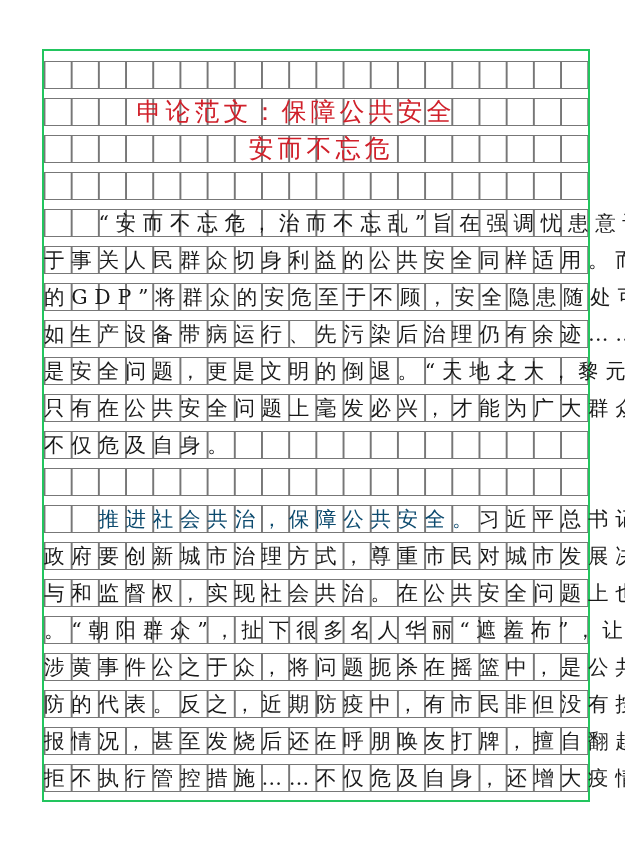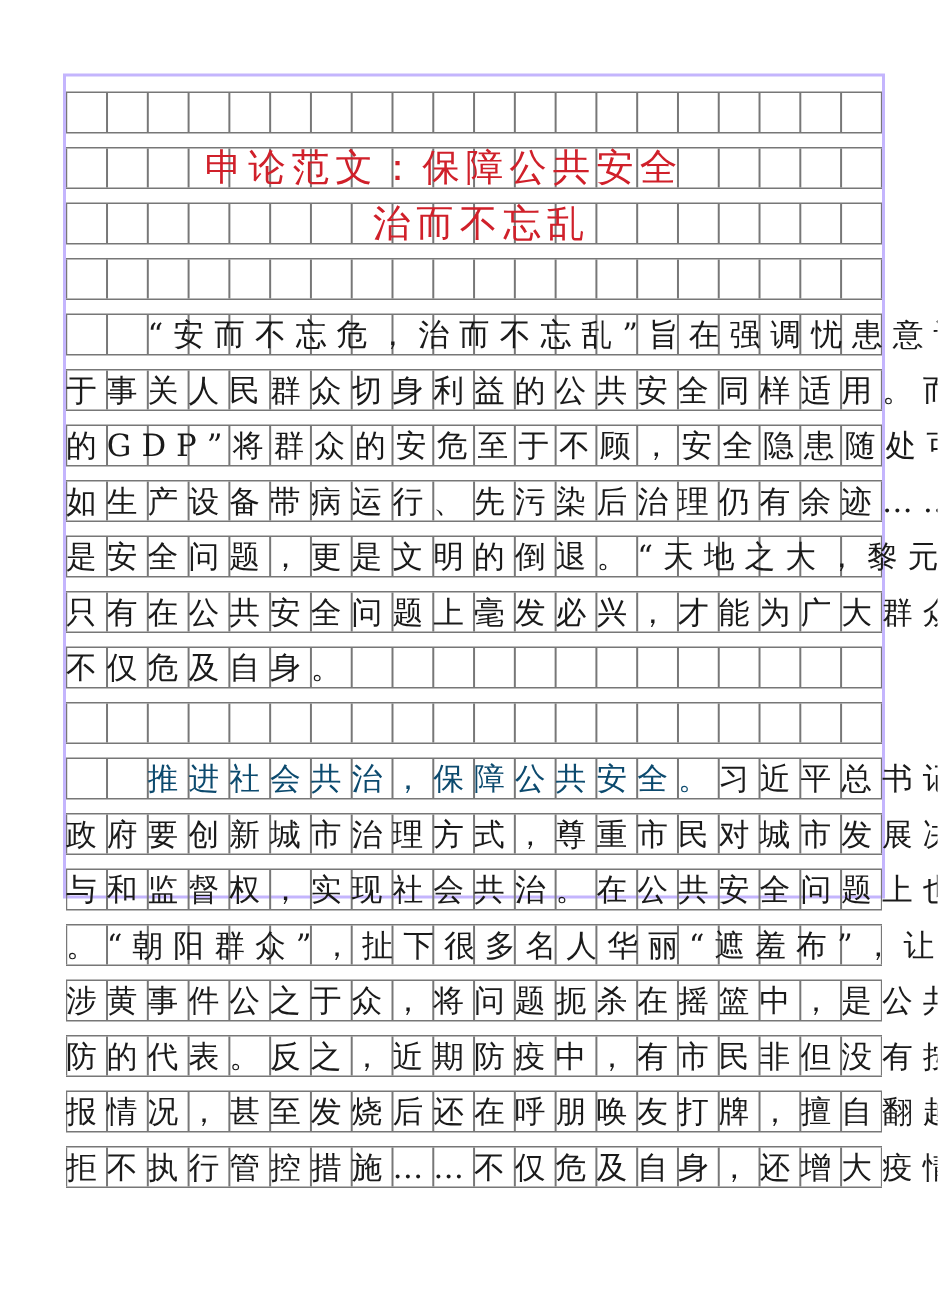--- a/index.html
+++ b/index.html
@@ -1,22 +1,22 @@
 <!DOCTYPE html>
 <html><head>
 <meta charset="utf-8">
 <style>
   html, body { margin: 0; padding: 0; }
   body {
     width: 625px; height: 866px; background: #ffffff; position: relative; overflow: hidden;
     font-family: "DejaVu Serif", "Liberation Serif", serif;
   }
   .sheet {
-    position: absolute; left: 42px; top: 49px; width: 548px; height: 550px;
-    border: 2px solid #c4b5fd; box-sizing: border-box; background: #fff;
+    position: absolute; left: 42px; top: 49px; width: 548px; height: 753px;
+    border: 2px solid #22c55e; box-sizing: border-box; background: #fff;
   }
   .grid-row {
     position: absolute; left: 0; width: 544px; height: 28px;
     border-top: 1.5px solid #777; border-bottom: 1.5px solid #777;
     box-sizing: border-box;
     background-image: linear-gradient(to right, #777 0, #777 1.5px, transparent 1.5px);
     background-size: 27.2px 100%;
     background-position: -0.5px 0;
   }
   .text-line {
@@ -51,21 +51,21 @@
   <div class="grid-row" style="top:454px"></div>
   <div class="grid-row" style="top:491px"></div>
   <div class="grid-row" style="top:528px"></div>
   <div class="grid-row" style="top:565px"></div>
   <div class="grid-row" style="top:602px"></div>
   <div class="grid-row" style="top:639px"></div>
   <div class="grid-row" style="top:676px"></div>
   <div class="grid-row" style="top:713px"></div>
 
   <div class="title-line" style="top:44px;left:-20px;">申论范文：保障公共安全</div>
-  <div class="title-line" style="top:81px;left:5px;">治而不忘乱</div>
+  <div class="title-line" style="top:81px;left:5px;">安而不忘危</div>
 
   <div class="text-line" style="top:158px">　　“安而不忘危，治而不忘乱”旨在强调忧患意识，对</div>
   <div class="text-line" style="top:195px">于事关人民群众切身利益的公共安全同样适用。而“带血</div>
   <div class="text-line" style="top:232px">的GDP”将群众的安危至于不顾，安全隐患随处可见。诸</div>
   <div class="text-line" style="top:269px">如生产设备带病运行、先污染后治理仍有余迹……这不仅</div>
   <div class="text-line" style="top:306px">是安全问题，更是文明的倒退。“天地之大，黎元为先”，</div>
   <div class="text-line" style="top:343px">只有在公共安全问题上毫发必兴，才能为广大群众营造稳</div>
   <div class="text-line" style="top:380px">不仅危及自身。</div>
 
   <div class="text-line" style="top:454px">

